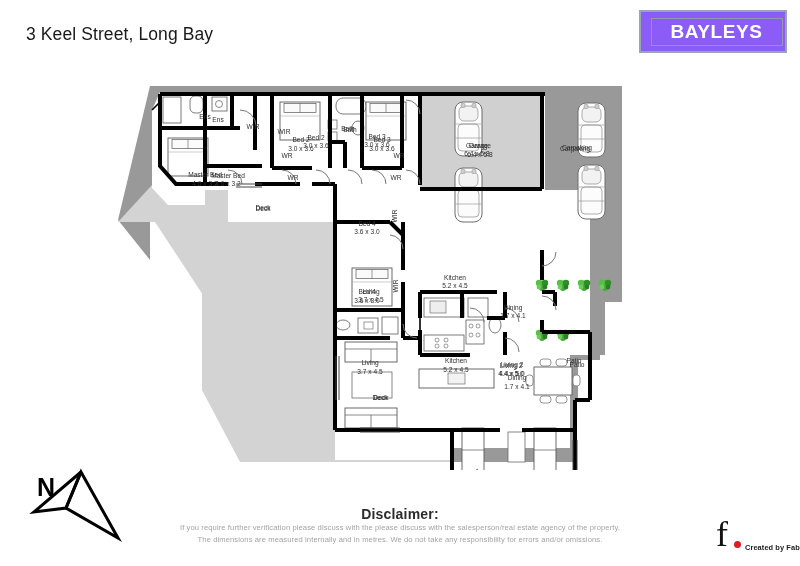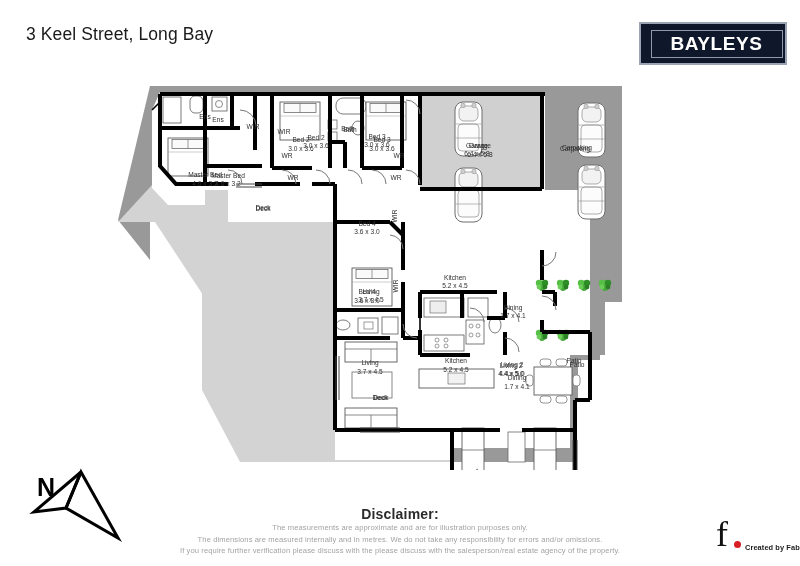--- a/index.html
+++ b/index.html
@@ -8,22 +8,22 @@
     font-family:"Liberation Sans", sans-serif;
     overflow:hidden;position:relative;
   }
   
   #header{position:absolute;left:0;top:0;width:668px;height:70px;}
   #page-title{
     position:absolute;left:26px;top:24px;
     font-size:17.5px;color:#1a1a1a;letter-spacing:.1px;
   }
   #brand-logo{
-    position:absolute;left:639px;top:22px;width:148px;height:43px;
-    background:#0f172a;border:2px solid #9aa4b3;box-sizing:border-box;
+    position:absolute;left:639px;top:10px;width:148px;height:43px;
+    background:#8b5cf6;border:2px solid #9aa4b3;box-sizing:border-box;
     display:flex;align-items:center;justify-content:center;padding-left:7px;
   }
   #brand-logo-inner{
     width:132px;height:28px;border:1px solid #8e99aa;box-sizing:border-box;
     display:flex;align-items:center;justify-content:center;
   }
   #brand-text{
     color:#ffffff;font-size:19px;font-weight:bold;letter-spacing:.6px;
     font-family:"Liberation Sans", sans-serif;
   }
@@ -473,22 +473,21 @@
 <div id="compass">
   <svg viewBox="0 0 110 86" width="110" height="86">
     <polygon points="55,6 92,72 40,42" fill="none" stroke="#000000" stroke-width="3" stroke-linejoin="miter"></polygon>
     <polygon points="55,6 40,42 8,46 55,6" fill="none" stroke="#000000" stroke-width="3" stroke-linejoin="miter"></polygon>
     <text x="20" y="30" font-family="Liberation Sans, sans-serif" font-size="25" font-weight="bold" fill="#000000" text-anchor="middle">N</text>
   </svg>
 </div>
 
 <div id="disclaimer">
   <div id="disclaimer-title">Disclaimer:</div>
-  <div class="disc-line">The measurements are approximate and are for illustration purposes only.</div>
+  <div class="disc-line">If you require further verification please discuss with the please discuss with the salesperson/real estate agency of the property.</div>
   <div class="disc-line">The dimensions are measured internally and in metres. We do not take any responsibility for errors and/or omissions.</div>
-  <div class="disc-line">If you require further verification please discuss with the please discuss with the salesperson/real estate agency of the property.</div>
 </div>
 
 <div id="credit">
   <span id="credit-f">f</span>
   <span id="credit-dot"></span>
   <span id="credit-text">Created by Fabit</span>
 </div>
 
 </body></html>

